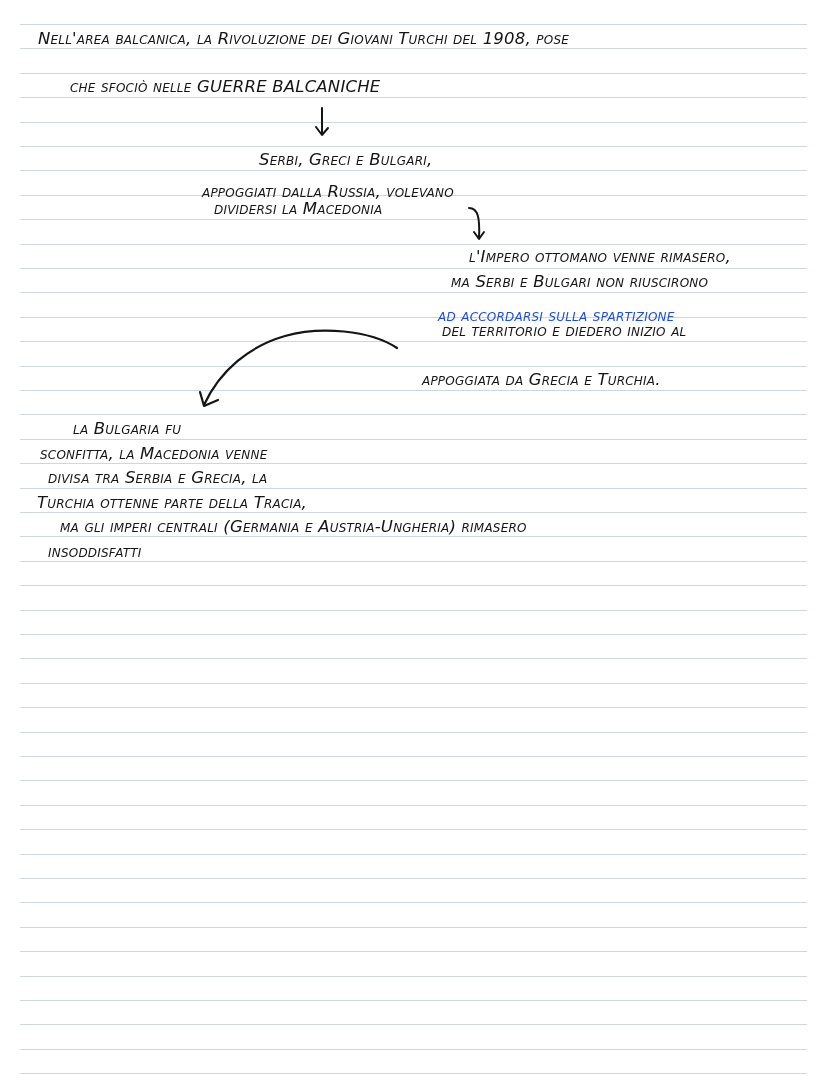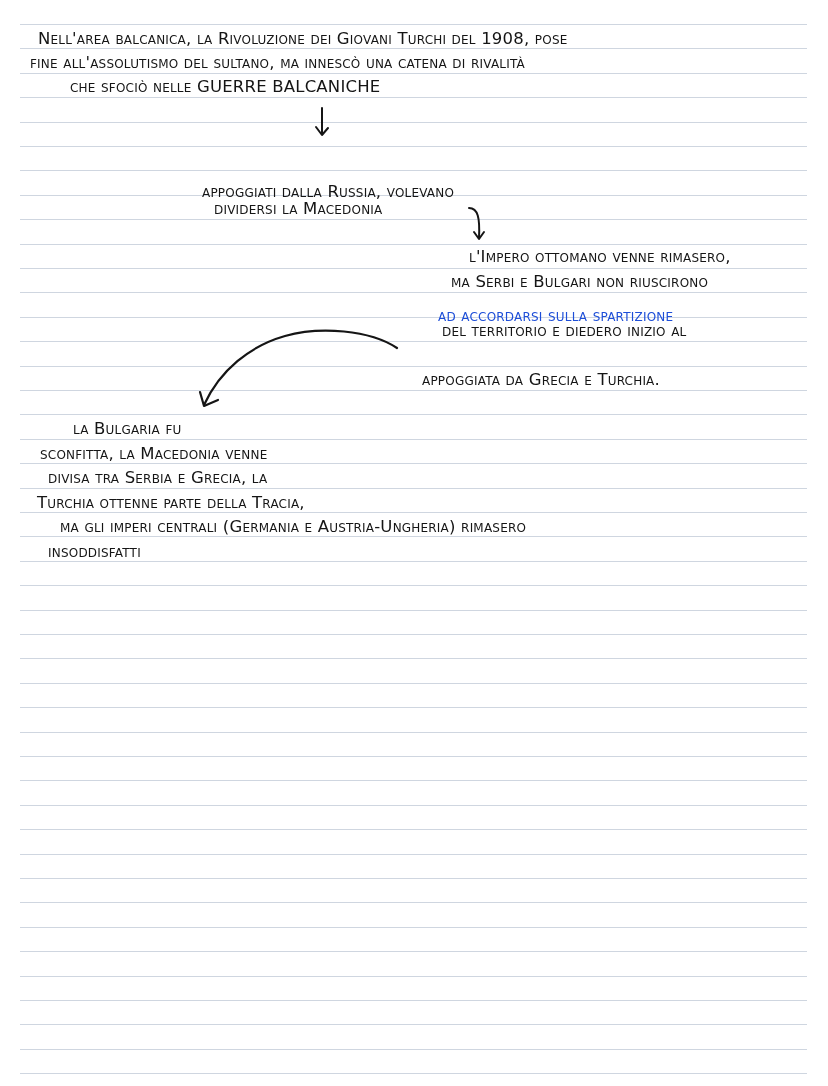--- a/index.html
+++ b/index.html
@@ -18,20 +18,21 @@
     background: #cfd6e0;
   }
   .hw {
     position: absolute;
     white-space: nowrap;
     font-size: 16.5px;
     line-height: 24px;
     letter-spacing: 0.2px;
     font-variant: small-caps;
     color: #151515;
+    font-style: italic;
   }
   .arrow { position: absolute; overflow: visible; }
 </style>
 </head>
 <body>
 
 <div class="page">
   <div id="rules">
       <div class="rule" style="top: 24px; background: rgb(207, 214, 224);"></div>
       <div class="rule" style="top: 48px; background: rgb(207, 214, 224);"></div>
@@ -73,27 +74,27 @@
       <div class="rule" style="top: 927px; background: rgb(207, 214, 224);"></div>
       <div class="rule" style="top: 951px; background: rgb(207, 214, 224);"></div>
       <div class="rule" style="top: 976px; background: rgb(207, 214, 224);"></div>
       <div class="rule" style="top: 1000px; background: rgb(207, 214, 224);"></div>
       <div class="rule" style="top: 1024px; background: rgb(207, 214, 224);"></div>
       <div class="rule" style="top: 1049px; background: rgb(207, 214, 224);"></div>
       <div class="rule" style="top: 1073px; background: rgb(207, 214, 224);"></div>
     </div>
 
   <div class="hw" style="left: 38px; top: 27px; color: rgb(21, 21, 21);">Nell'area balcanica, la Rivoluzione dei Giovani Turchi del 1908, pose</div>
-  <div class="hw" style="left: 30px; top: 51px; color: rgb(21, 21, 21);">fine all'assolutismo del sultano, ma innescò una catena di rivalità</div>
   <div class="hw" style="left: 50px; top: 75px; color: rgb(21, 21, 21); margin-left: 20px;">che sfociò nelle GUERRE BALCANICHE</div>
 
   <svg class="arrow" style="left:312px; top:106px;" width="20" height="32" viewBox="0 0 20 32">
     <path d="M10 2 L10 28 M4 21 L10 29 L16 22" fill="none" stroke="#151515" stroke-width="2" stroke-linecap="round" stroke-linejoin="round"></path>
   </svg>
 
+  <div class="hw" style="left: 259px; top: 148px; color: rgb(21, 21, 21);">Serbi, Greci e Bulgari,</div>
   <div class="hw" style="left: 202px; top: 180px; color: rgb(21, 21, 21);">appoggiati dalla Russia, volevano</div>
   <div class="hw" style="left: 214px; top: 197px; color: rgb(21, 21, 21);">dividersi la Macedonia</div>
 
   <svg class="arrow" style="left:466px; top:204px;" width="24" height="38" viewBox="0 0 24 38">
     <path d="M3 4 C 12 4, 14 14, 13 34 M8 28 L13 35 L18 28" fill="none" stroke="#151515" stroke-width="2" stroke-linecap="round" stroke-linejoin="round"></path>
   </svg>
 
   <div class="hw" style="left: 469px; top: 245px; color: rgb(21, 21, 21);">l'Impero ottomano venne rimasero,</div>
   <div class="hw" style="left: 451px; top: 270px; color: rgb(21, 21, 21);">ma Serbi e Bulgari non riuscirono</div>
   <div class="hw" style="left: 438px; top: 304px; color: #1d4ed8;">ad accordarsi sulla spartizione</div>

